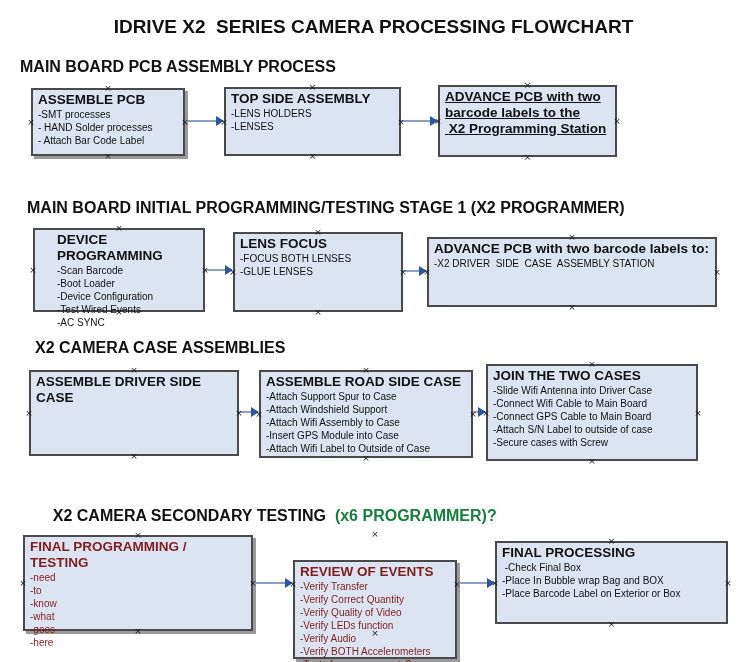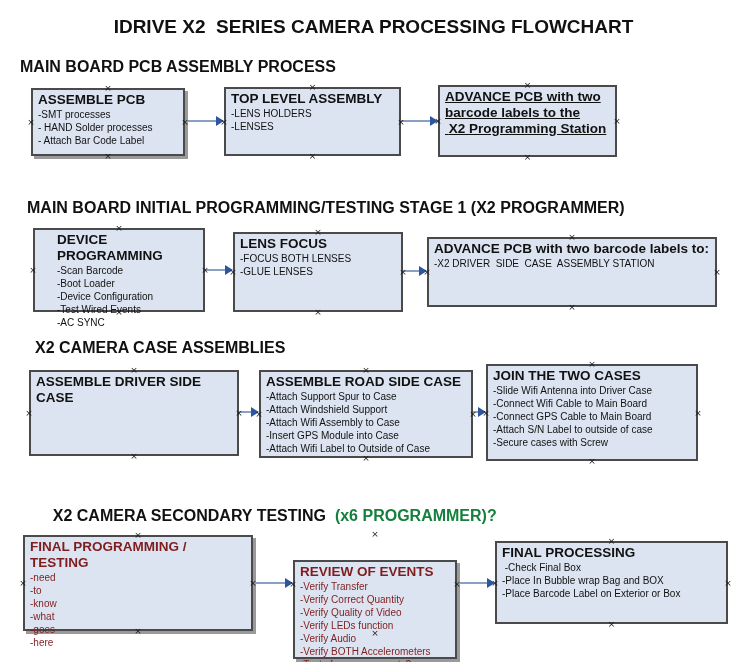--- a/index.html
+++ b/index.html
@@ -72,21 +72,21 @@
 
   <div class="fbox b11 shadow">
     <div class="fbox-title">ASSEMBLE PCB</div>
     <div class="fbox-items">
         <div class="fbox-item">-SMT processes</div>
         <div class="fbox-item">- HAND Solder processes</div>
         <div class="fbox-item">- Attach Bar Code Label</div>
       </div>
   </div>
   <div class="fbox b12">
-    <div class="fbox-title">TOP LEVEL ASSEMBLY</div>
+    <div class="fbox-title">TOP SIDE ASSEMBLY</div>
     <div class="fbox-items">
         <div class="fbox-item">-LENS HOLDERS</div>
         <div class="fbox-item">-LENSES</div>
       </div>
   </div>
   <div class="fbox b13">
     <div class="fbox-title">ADVANCE PCB with two
 barcode labels to the
  X2 Programming Station</div>
   </div>

